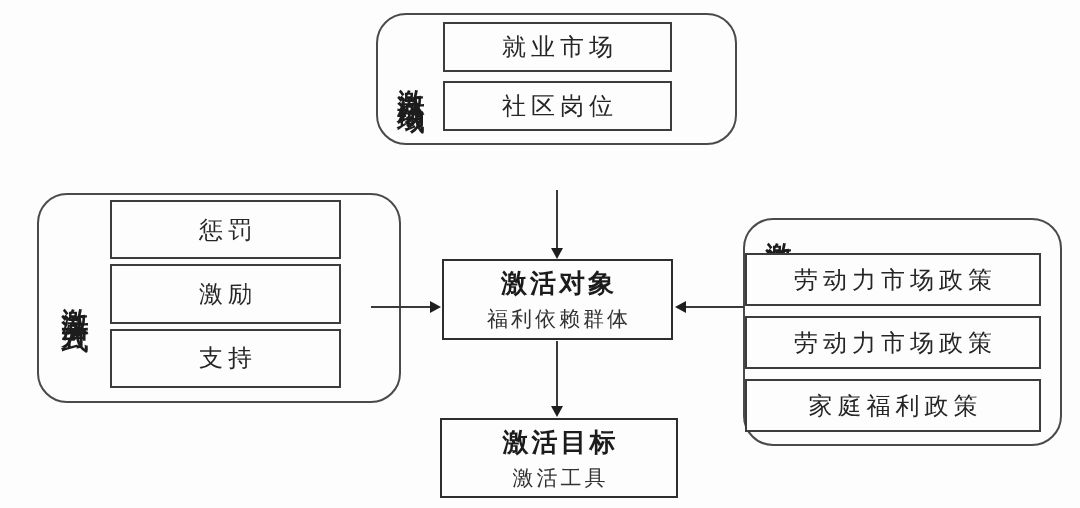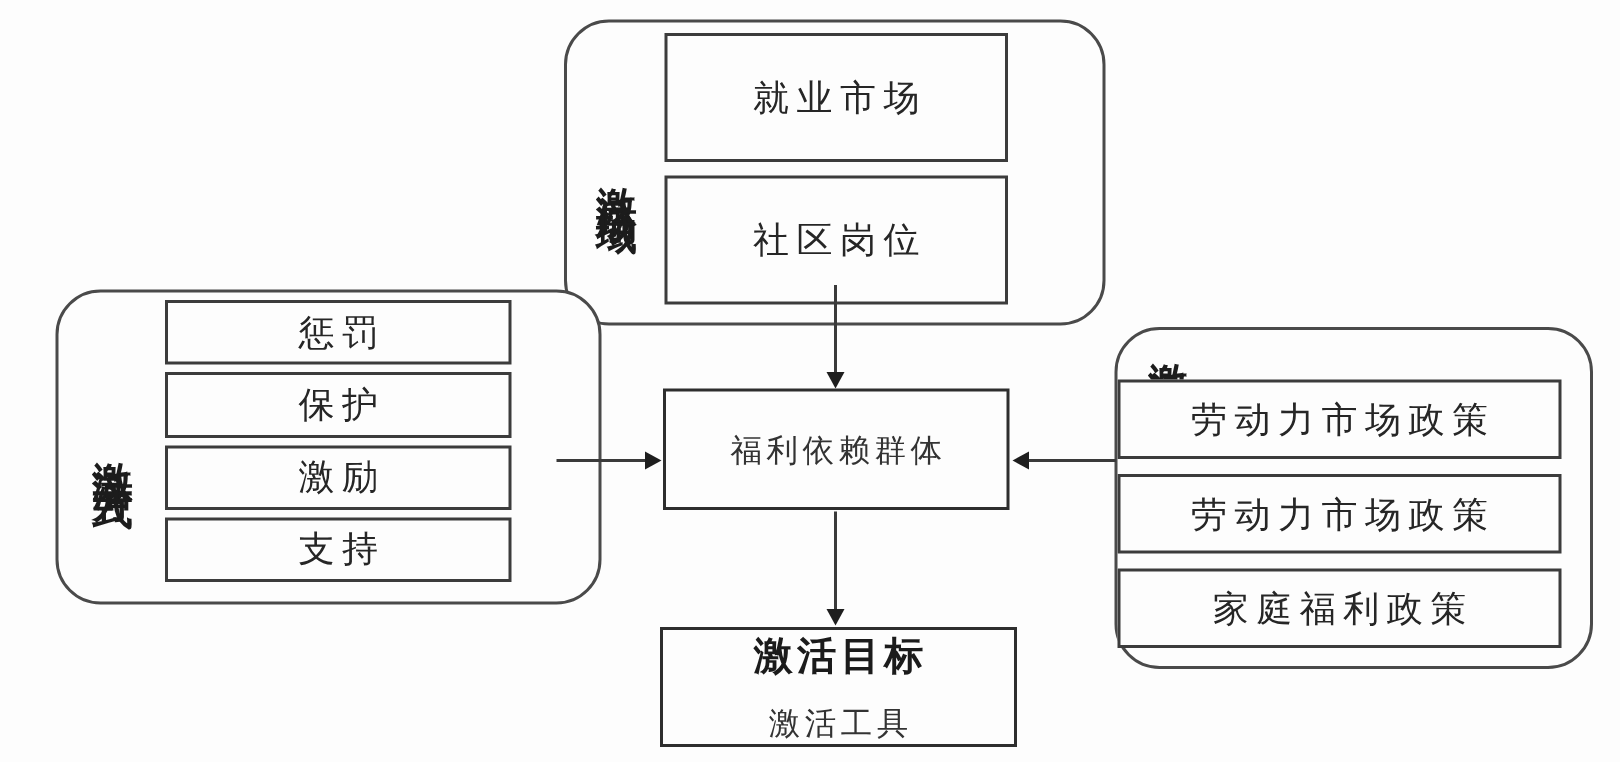--- a/index.html
+++ b/index.html
@@ -22,37 +22,37 @@
     font-weight:bold; font-size:27px; letter-spacing:6px;
     color:#1c1c1c; line-height:1;
   }
   .items { flex:1; display:flex; flex-direction:column; }
   .node {
     box-sizing:border-box; flex:1;
     border:2px solid #3c3c3c; background:#fdfdfd;
     display:flex; align-items:center; justify-content:center;
     font-size:24px; letter-spacing:5px; text-indent:5px; color:#262626;
   }
-  #group-field  { left:376px; top:13px;  width:361px; height:204px; }
+  #group-field  { left:376px; top:13px;  width:361px; height:132px; }
   #group-field  .label-col { width:65px; }
   #group-field  .items { margin:7px 63px 12px 0; gap:9px; }
   #group-method { left:37px;  top:193px; width:364px; height:210px; }
   #group-method .label-col { width:71px; }
   #group-method .items { margin:5px 58px 13px 0; gap:5px; }
   #group-tool   { left:743px; top:218px; width:319px; height:228px;flex-direction:column; }
   #group-tool   .label-col { width:67px; }
   #group-tool   .items { margin:9px 19px 12px 0; gap:10px; }
   .big-node {
     position:absolute; box-sizing:border-box;
     border:2px solid #2e2e2e; background:#fdfdfd;
     display:flex; flex-direction:column; align-items:center; justify-content:center;
     gap:4px;
   }
   #node-object { left:442px; top:259px; width:231px; height:81px; }
-  #node-goal   { left:440px; top:418px; width:238px; height:80px;justify-content:space-between; }
+  #node-goal   { left:440px; top:418px; width:238px; height:80px; }
   .node-title {
     font-family:"Liberation Sans", sans-serif;
     font-weight:bold; font-size:26px; letter-spacing:3px; text-indent:3px; color:#1b1b1b;
   }
   .node-sub {
     font-size:21px; letter-spacing:3px; text-indent:3px; color:#333333;
   }
   .vline { position:absolute; width:2px;  background:#3a3a3a; }
   .hline { position:absolute; height:2px; background:#3a3a3a; }
   .head-down  { position:absolute; width:0; height:0;
@@ -79,38 +79,38 @@
       <div class="node">社区岗位</div>
     </div>
   </div>
 
   <div class="group" id="group-method">
     <div class="label-col">
       <span class="vlabel">激活方式</span>
     </div>
     <div class="items">
       <div class="node">惩罚</div>
-      <div class="node">保护</div>
       <div class="node">激励</div>
       <div class="node">支持</div>
     </div>
   </div>
 
   <div class="group" id="group-tool">
     <div class="label-col">
       <span class="vlabel">激活工具</span>
     </div>
     <div class="items">
       <div class="node">劳动力市场政策</div>
       <div class="node">劳动力市场政策</div>
       <div class="node">家庭福利政策</div>
     </div>
   </div>
 
   <div class="big-node" id="node-object">
+    <div class="node-title">激活对象</div>
     <div class="node-sub">福利依赖群体</div>
   </div>
 
   <div class="big-node" id="node-goal">
     <div class="node-title">激活目标</div>
     <div class="node-sub">激活工具</div>
   </div>
 
   <div class="vline" style="left:556px; top:190px; height:58px;"></div>
   <div class="head-down" style="left:551px; top:248px;"></div>

